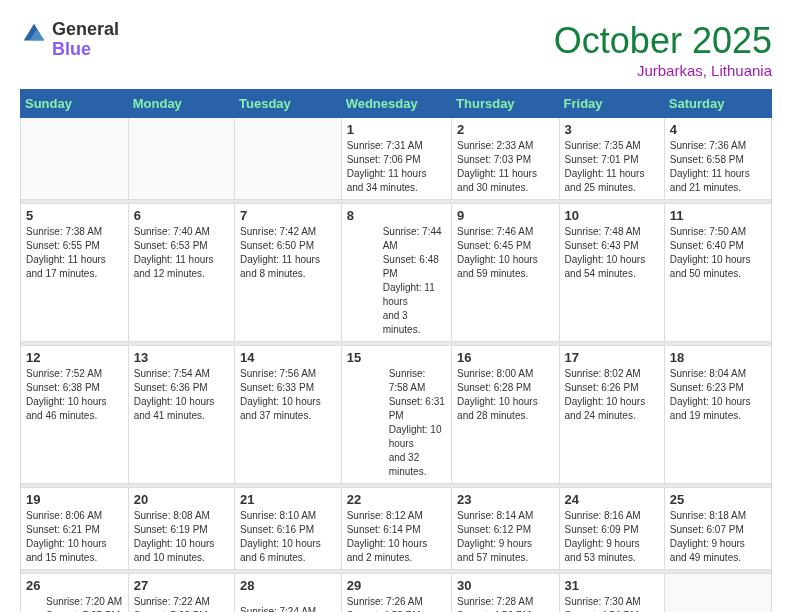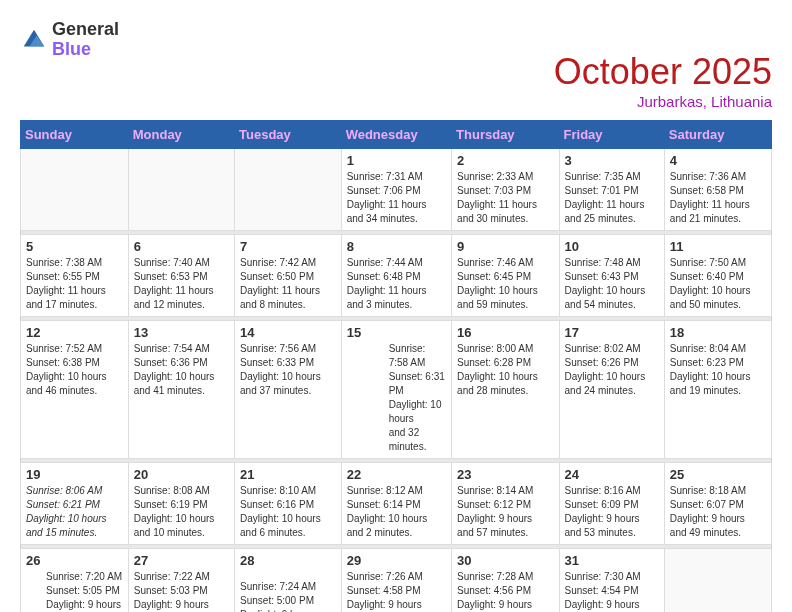--- a/index.html
+++ b/index.html
@@ -11,55 +11,54 @@
       padding: 20px;
     }
     .header {
       display: flex;
       align-items: flex-start;
       justify-content: space-between;
       margin-bottom: 10px;
     }
     .logo {
       display: flex;
-      align-items: center;
+      align-items: flex-start;
       gap: 4px;
     }
     .logo-text {
       font-size: 18px;
       font-weight: bold;
       line-height: 1.1;
     }
     .logo-general { color: #333; }
     .logo-blue { color: #8b5cf6; }
     .logo-icon {
       width: 28px;
       height: 28px;
     }
     .title-area {
       text-align: right;
     }
     .month-title {
       font-size: 36px;
       font-weight: normal;
-      color: #b91c1c;
-      margin-top: 31px;
+      color: #15803d;
     }
     .location {
       font-size: 15px;
       color: #a21caf;
     }
     .calendar {
       width: 100%;
       border-collapse: collapse;
       border: 1px solid #ccc;
     }
     .calendar th {
       background: #2962a8;
-      color: #f0abfc;
+      color: #86efac;
       font-size: 13px;
       font-weight: bold;
       padding: 6px 4px;
       text-align: left;
       border: 1px solid #2962a8;
     }
     .calendar td {
       vertical-align: top;
       border: 1px solid #ddd;
       padding: 4px 5px;
@@ -182,21 +181,21 @@
         </td>
         <td>
           <span class="day-num">7</span>
           <div class="day-info" style="white-space: pre-line;">Sunrise: 7:42 AM
 Sunset: 6:50 PM
 Daylight: 11 hours
 and 8 minutes.</div>
         </td>
         <td>
           <span class="day-num">8</span>
-          <div class="day-info" style="white-space: pre-line;">Sunrise: 7:44 AM
+          <div class="day-info" style="white-space: pre-line; margin-left: 36px;">Sunrise: 7:44 AM
 Sunset: 6:48 PM
 Daylight: 11 hours
 and 3 minutes.</div>
         </td>
         <td>
           <span class="day-num">9</span>
           <div class="day-info" style="white-space: pre-line;">Sunrise: 7:46 AM
 Sunset: 6:45 PM
 Daylight: 10 hours
 and 59 minutes.</div>
@@ -281,21 +280,21 @@
         <td></td>
         <td></td>
         <td></td>
         <td></td>
         <td></td>
         <td></td>
       </tr>
       <tr>
         <td>
           <span class="day-num">19</span>
-          <div class="day-info" style="white-space: pre-line; font-style: italic;">Sunrise: 8:06 AM
+          <div class="day-info" style="white-space: pre-line;">Sunrise: 8:06 AM
 Sunset: 6:21 PM
 Daylight: 10 hours
 and 15 minutes.</div>
         </td>
         <td>
           <span class="day-num">20</span>
           <div class="day-info" style="white-space: pre-line;">Sunrise: 8:08 AM
 Sunset: 6:19 PM
 Daylight: 10 hours
 and 10 minutes.</div>

